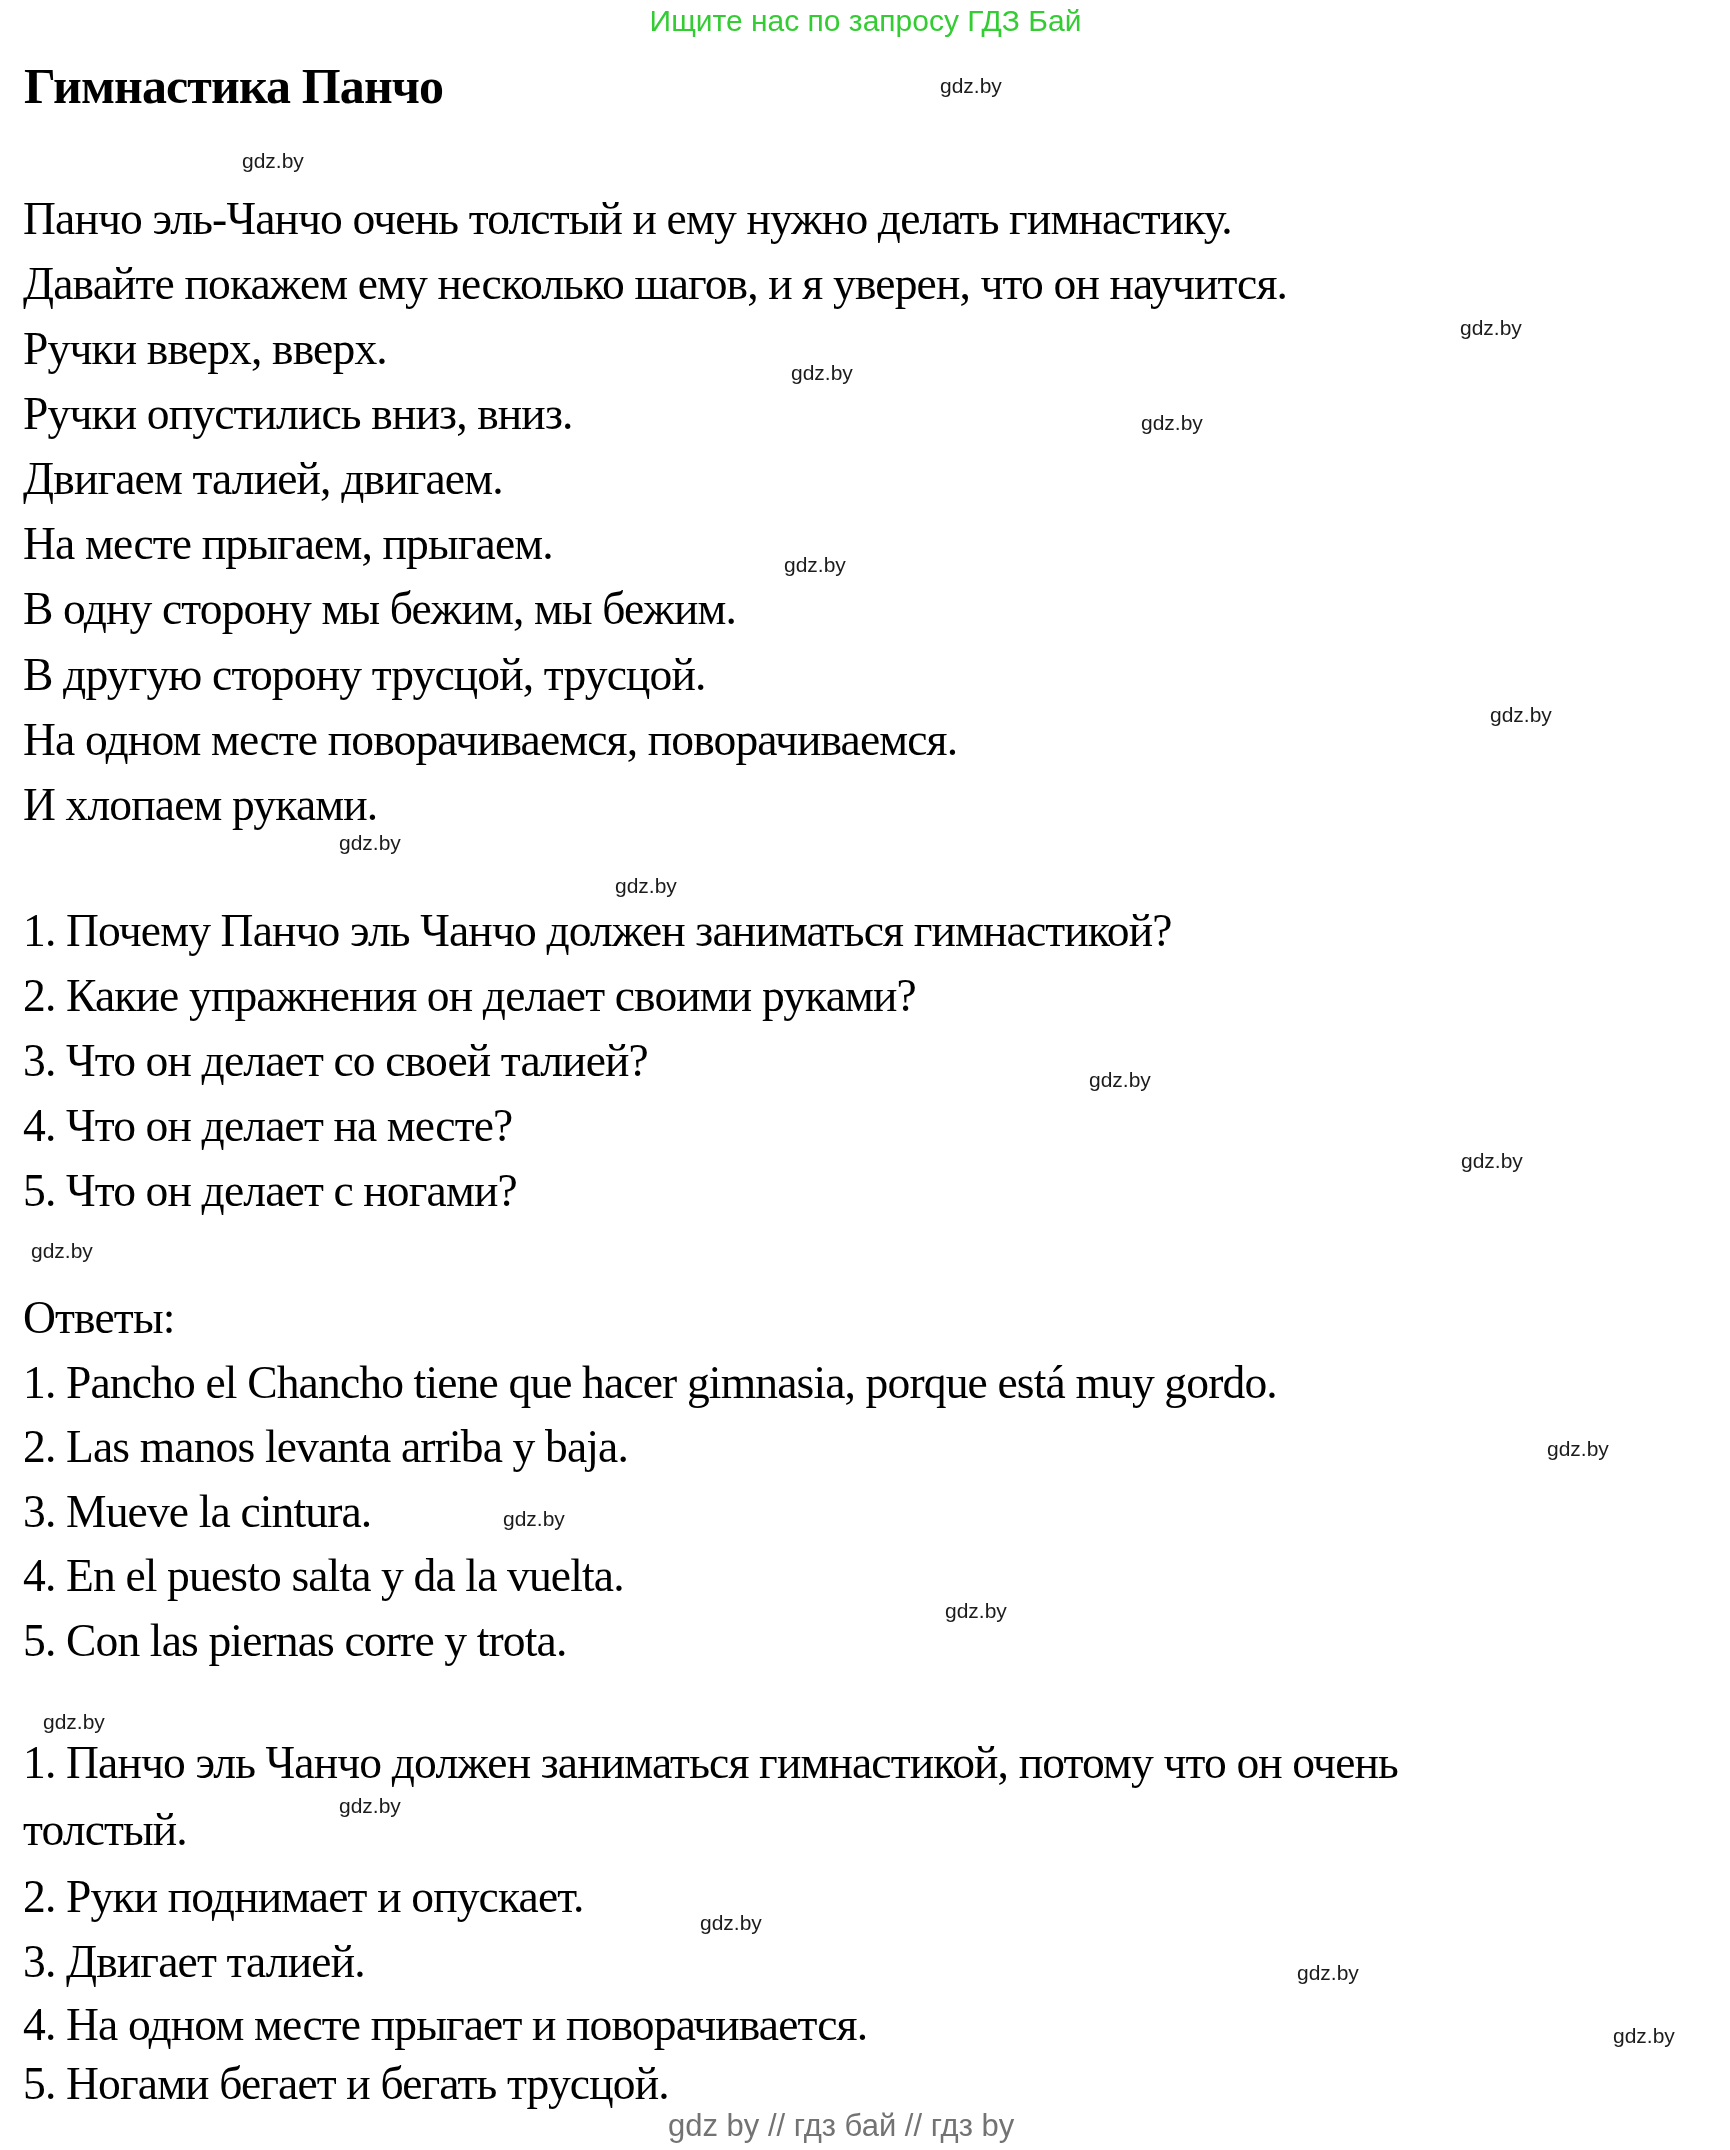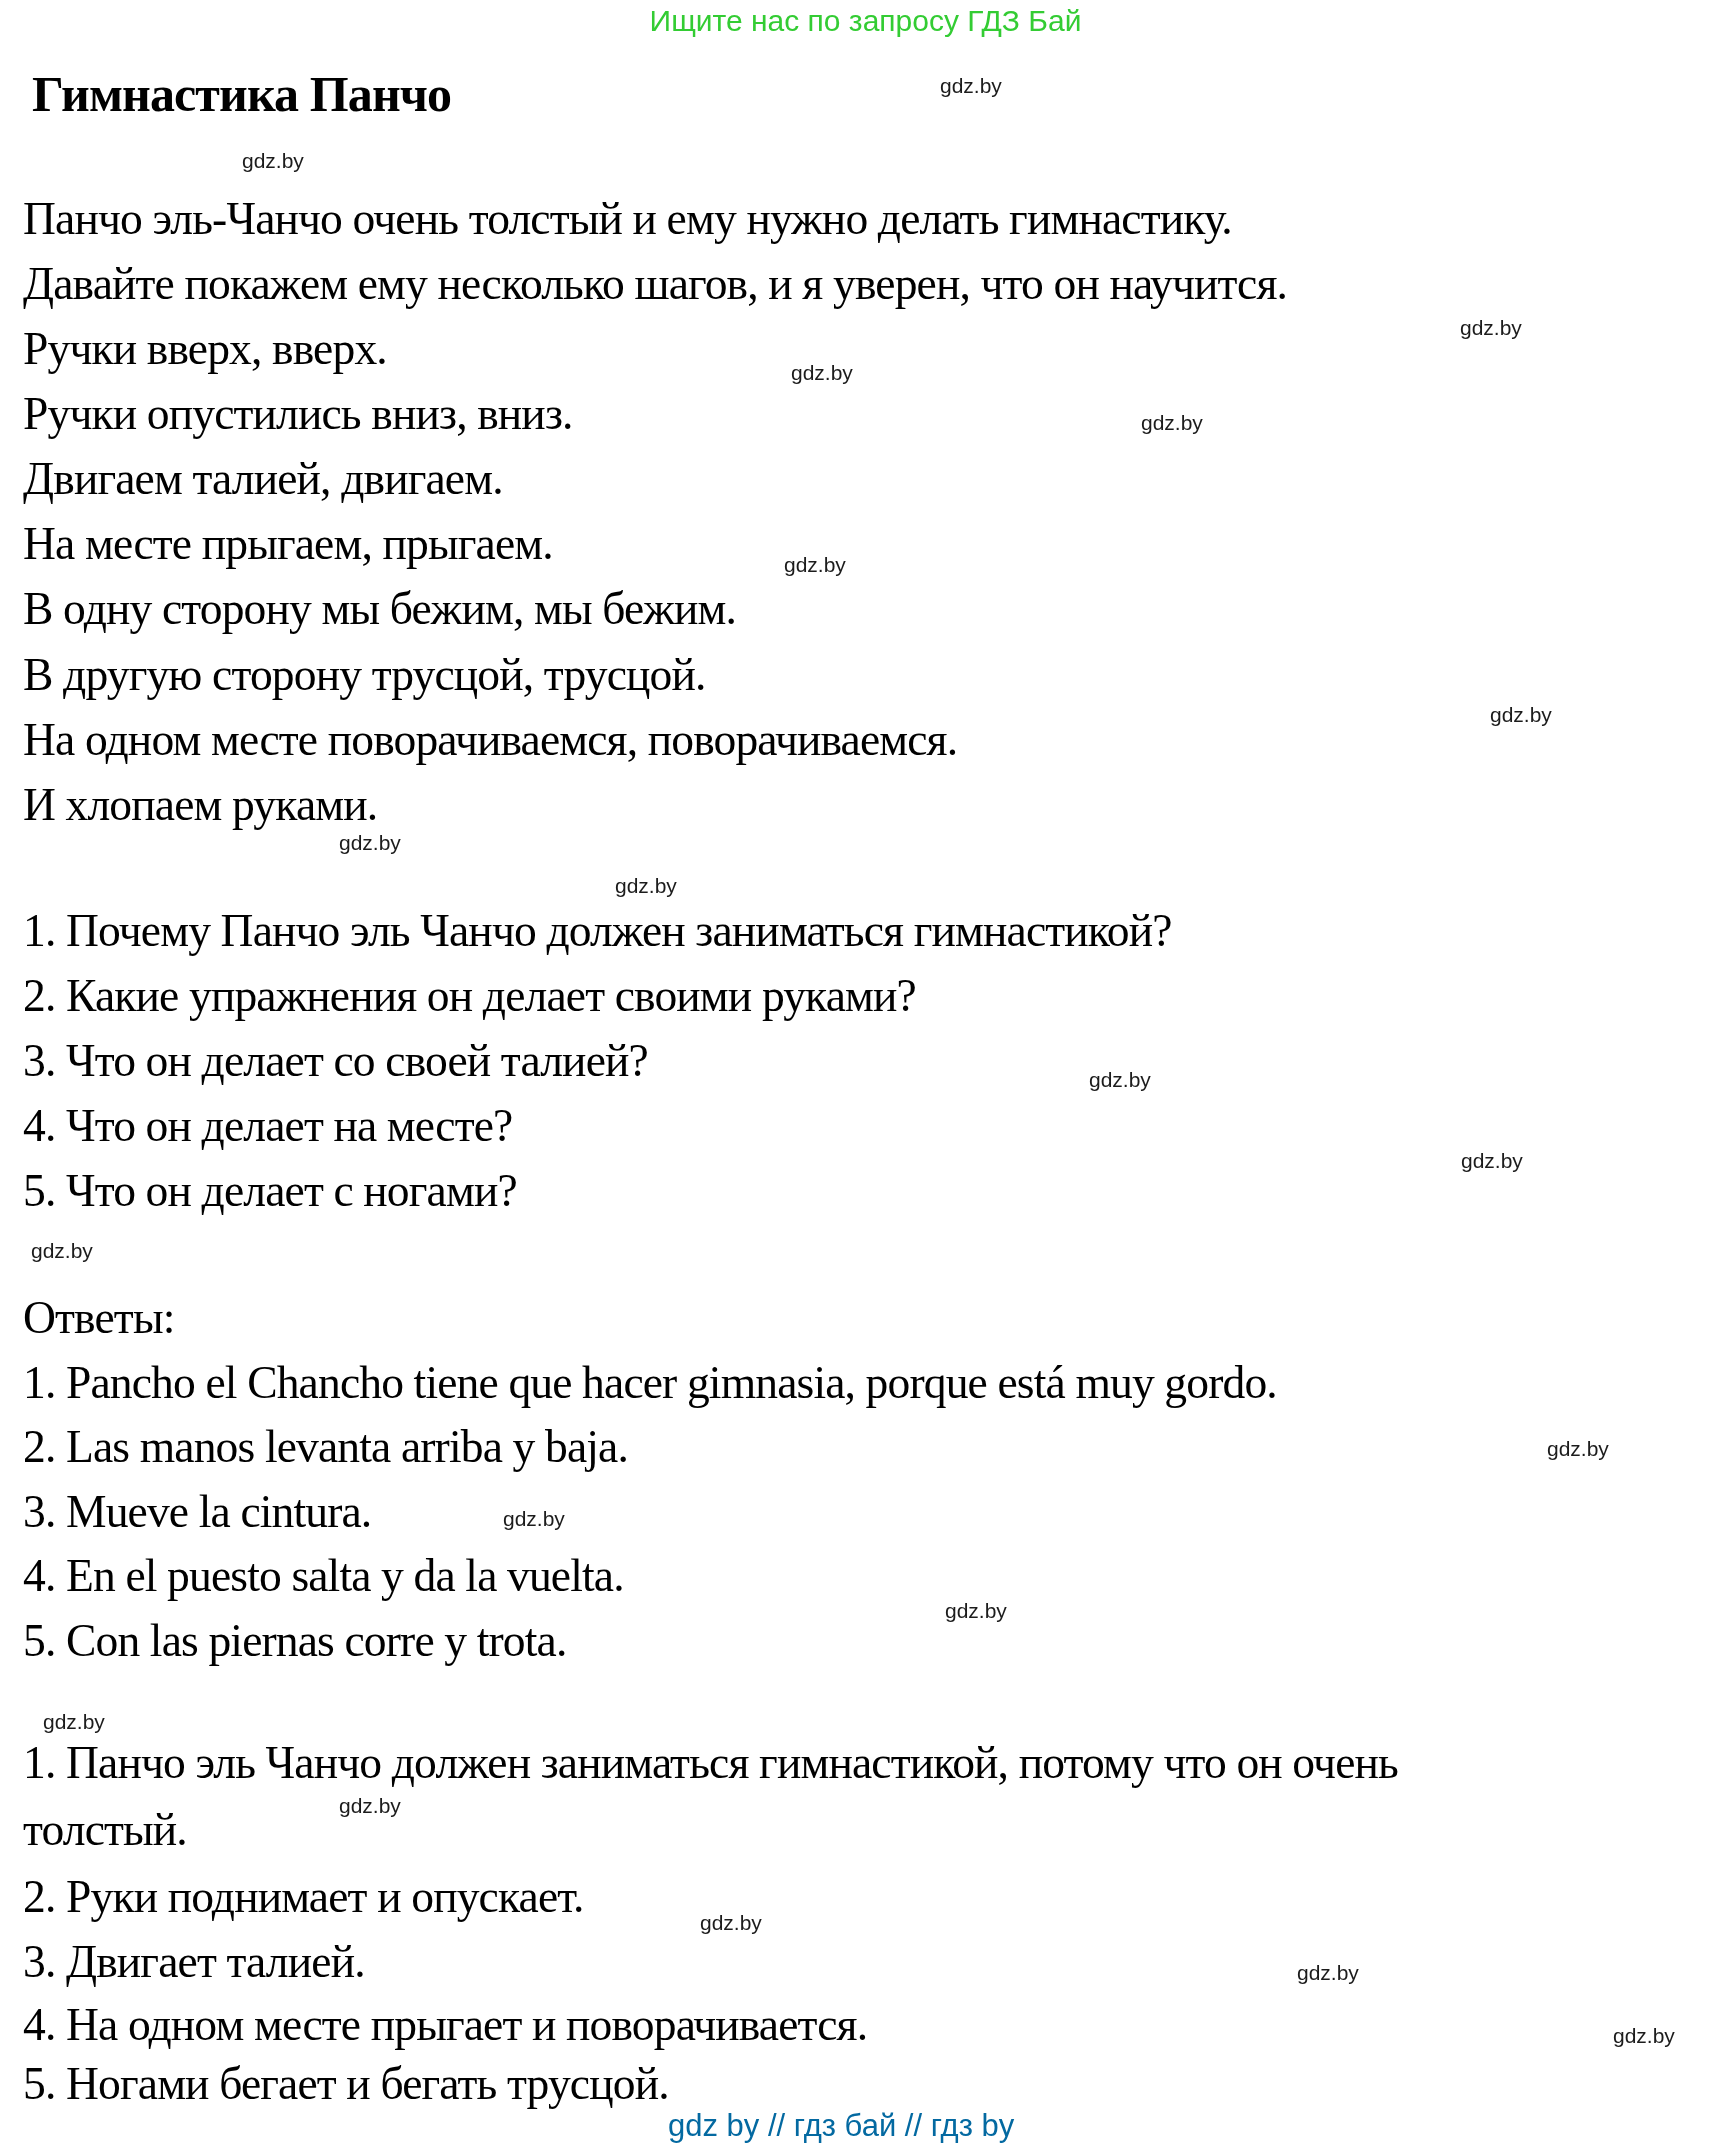--- a/index.html
+++ b/index.html
@@ -21,21 +21,21 @@
     font-weight: 400;
     letter-spacing: 0px;
   }
   .doc-title {
     position: absolute;
     left: 24px; top: 61px;
     font-size: 50px;
     font-weight: 700;
     letter-spacing: -0.9px;
     line-height: 1;
-    margin: 8px;
+    margin: 0;
   }
   .line {
     position: absolute;
     left: 23px;
     font-size: 47px;
     letter-spacing: -0.9px;
     line-height: 1;
     white-space: pre;
     transform: scaleX(0.97);
     transform-origin: 0 50%;
@@ -112,16 +112,16 @@
   <span class="wm" style="left:31px;   top:1240px">gdz.by</span>
   <span class="wm" style="left:1547px; top:1438px">gdz.by</span>
   <span class="wm" style="left:503px;  top:1508px">gdz.by</span>
   <span class="wm" style="left:945px; top:1600px">gdz.by</span>
   <span class="wm" style="left:43px;   top:1711px">gdz.by</span>
   <span class="wm" style="left:339px;  top:1795px">gdz.by</span>
   <span class="wm" style="left:700px;  top:1912px">gdz.by</span>
   <span class="wm" style="left:1297px; top:1962px">gdz.by</span>
   <span class="wm" style="left:1613px; top:2025px">gdz.by</span>
 
-  <div class="footer-links" style="color: #0369a1;">gdz by  //  гдз бай  //  гдз by</div>
+  <div class="footer-links" style="color: #737373;">gdz by  //  гдз бай  //  гдз by</div>
 
 </div>
 
 
 </body></html>

